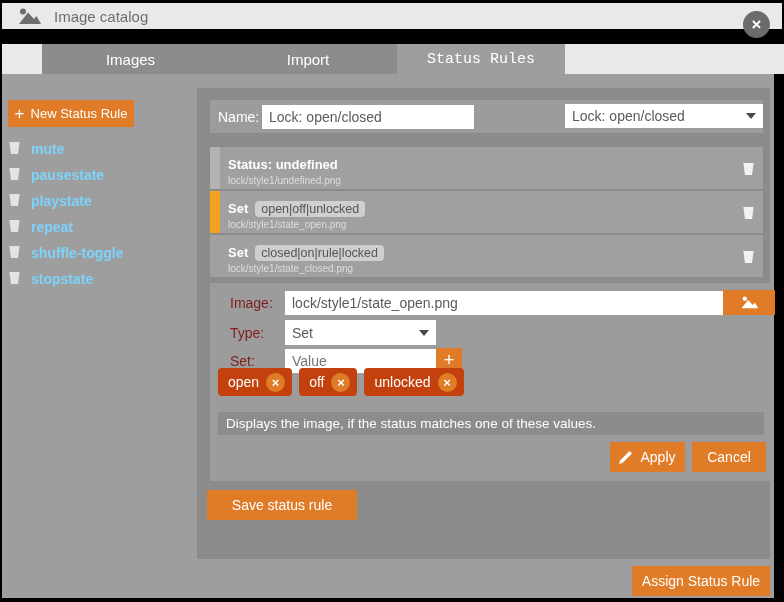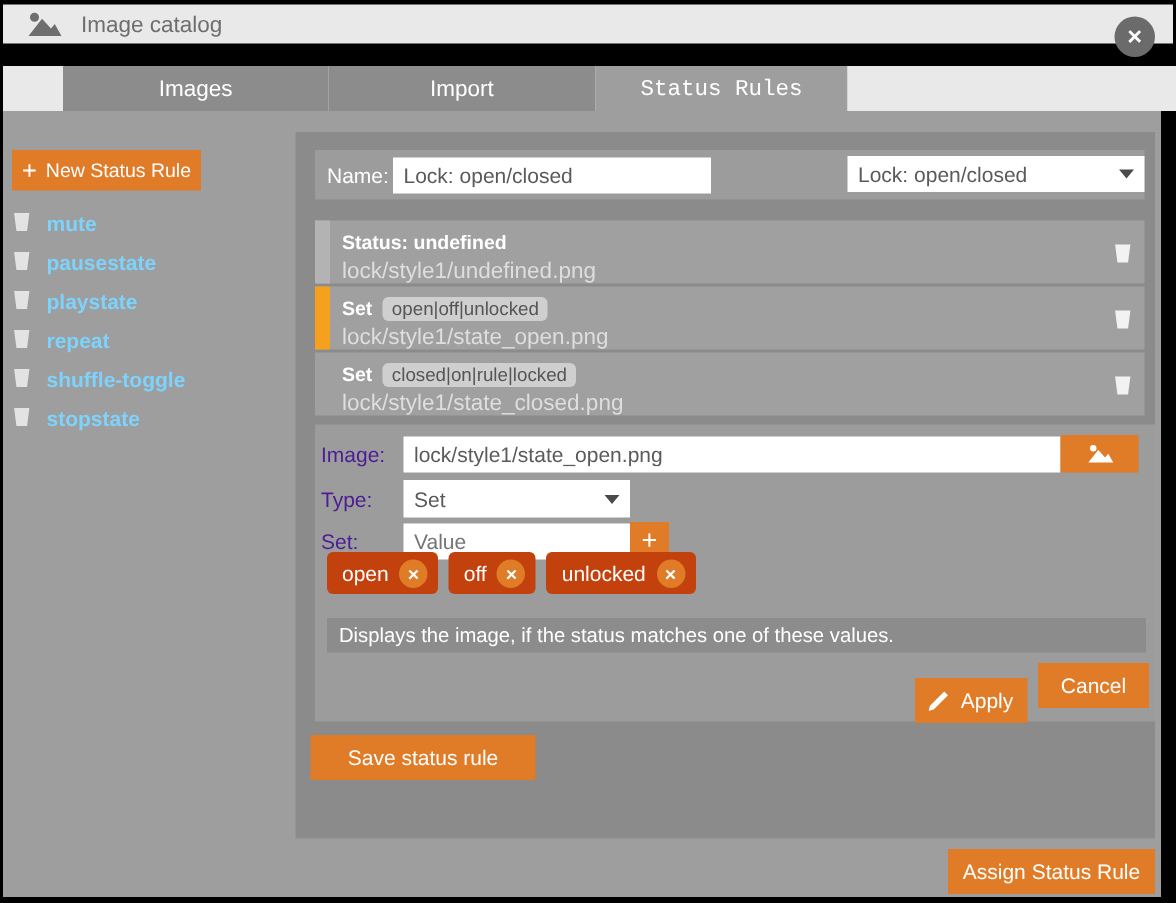--- a/index.html
+++ b/index.html
@@ -51,43 +51,43 @@
   .arrow-down{width:0;height:0;border-left:5px solid transparent;border-right:5px solid transparent;
               border-top:6px solid #4a4a4a;margin-left:auto;}
 
   
   .rule-row{position:absolute;left:210px;width:553px;height:42px;background:#a0a0a0;display:flex;align-items:center;}
   .row-accent{width:10px;height:100%;flex:none;}
   .row-body{padding:5px 0 0 8px;flex:1;min-width:0;}
   .row-line1{display:flex;align-items:center;color:#fff;font-weight:bold;font-size:13px;height:18px;}
   .row-badge{background:#cfcfcf;color:#555;font-weight:normal;font-size:12.5px;border-radius:4px;
              padding:1px 6px;margin-left:7px;}
-  .row-line2{color:#dedede;font-size:15px;margin-top:1px;}
+  .row-line2{color:#dedede;font-size:10px;margin-top:1px;}
   .row-trash{margin:6px 8px 0 0;cursor:pointer;}
 
   
   .edit-box{position:absolute;left:210px;top:283px;width:560px;height:198px;background:#9c9c9c;}
   .edit-row{position:absolute;display:flex;align-items:center;}
-  .edit-label{color:#4c1d95;font-size:14px;width:55px;margin-left:4px;}
+  .edit-label{color:#7f1d1d;font-size:14px;width:55px;margin-left:20px;}
   .image-input{width:424px;}
   .img-btn{width:52px;height:25px;}
   .type-select{width:137px;height:25px;background:#fff;color:#5a5a5a;font-size:14px;display:flex;
                align-items:center;padding:0 7px;cursor:pointer;}
   .set-input{width:137px;}
   .add-btn{width:26px;height:25px;font-size:18px;}
   .tags{position:absolute;left:8px;top:85px;display:flex;gap:7px;}
   .tag{background:#c2410c;color:#fff;font-size:14px;border-radius:4px;height:28px;
        display:flex;align-items:center;padding:0 7px 0 10px;}
   .tag-x{width:19px;height:19px;border-radius:50%;background:#e07b27;color:#fff;display:flex;
          align-items:center;justify-content:center;font-size:13px;font-weight:bold;margin-left:7px;
          cursor:pointer;line-height:1;}
   .hint-bar{position:absolute;left:8px;top:129px;width:546px;height:23px;background:#8c8c8c;
             color:#fff;font-size:13.5px;display:flex;align-items:center;padding-left:8px;
             box-sizing:border-box;}
-  .apply-btn{position:absolute;left:400px;top:169px;width:75px;height:30px;}
+  .apply-btn{position:absolute;left:400px;top:159px;width:75px;height:30px;}
   .apply-btn svg{margin-right:7px;}
   .cancel-btn{position:absolute;left:482px;top:159px;width:74px;height:30px;}
 
   .save-btn{position:absolute;left:207px;top:490px;width:150px;height:30px;}
   .assign-btn{position:absolute;left:632px;top:566px;width:138px;height:30px;}
 </style>
 </head>
 <body>
 
 <div class="page">

